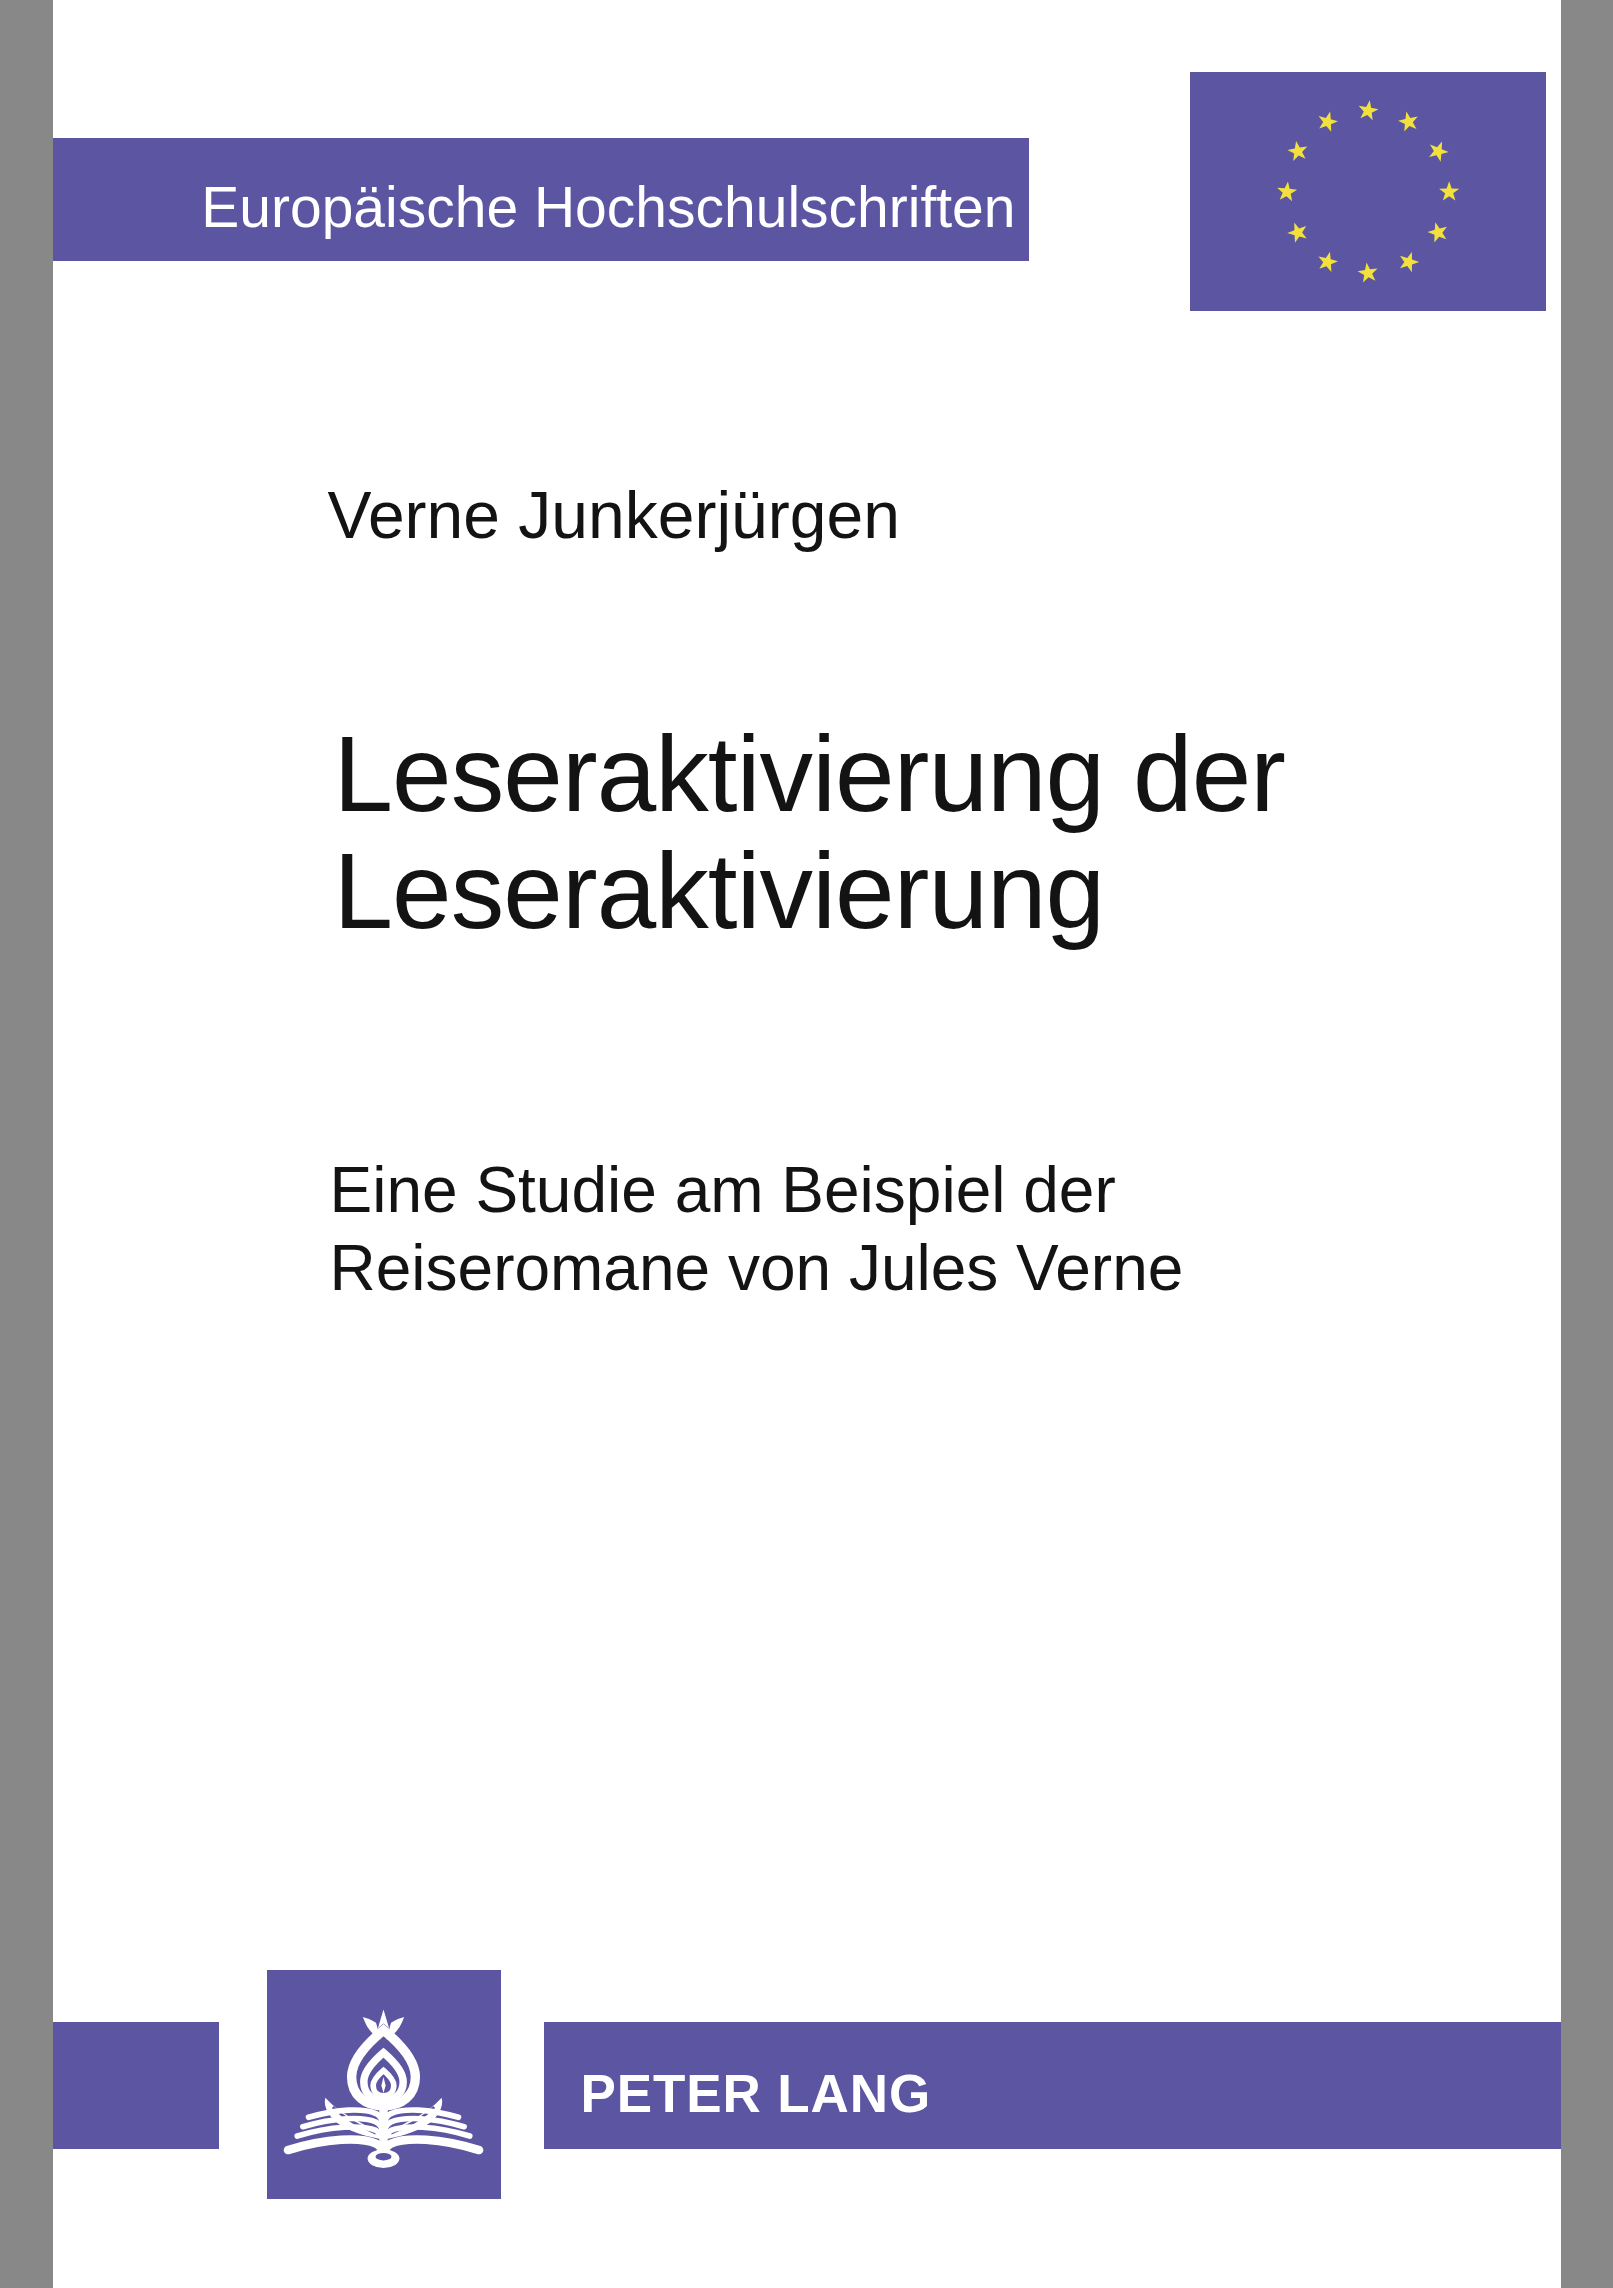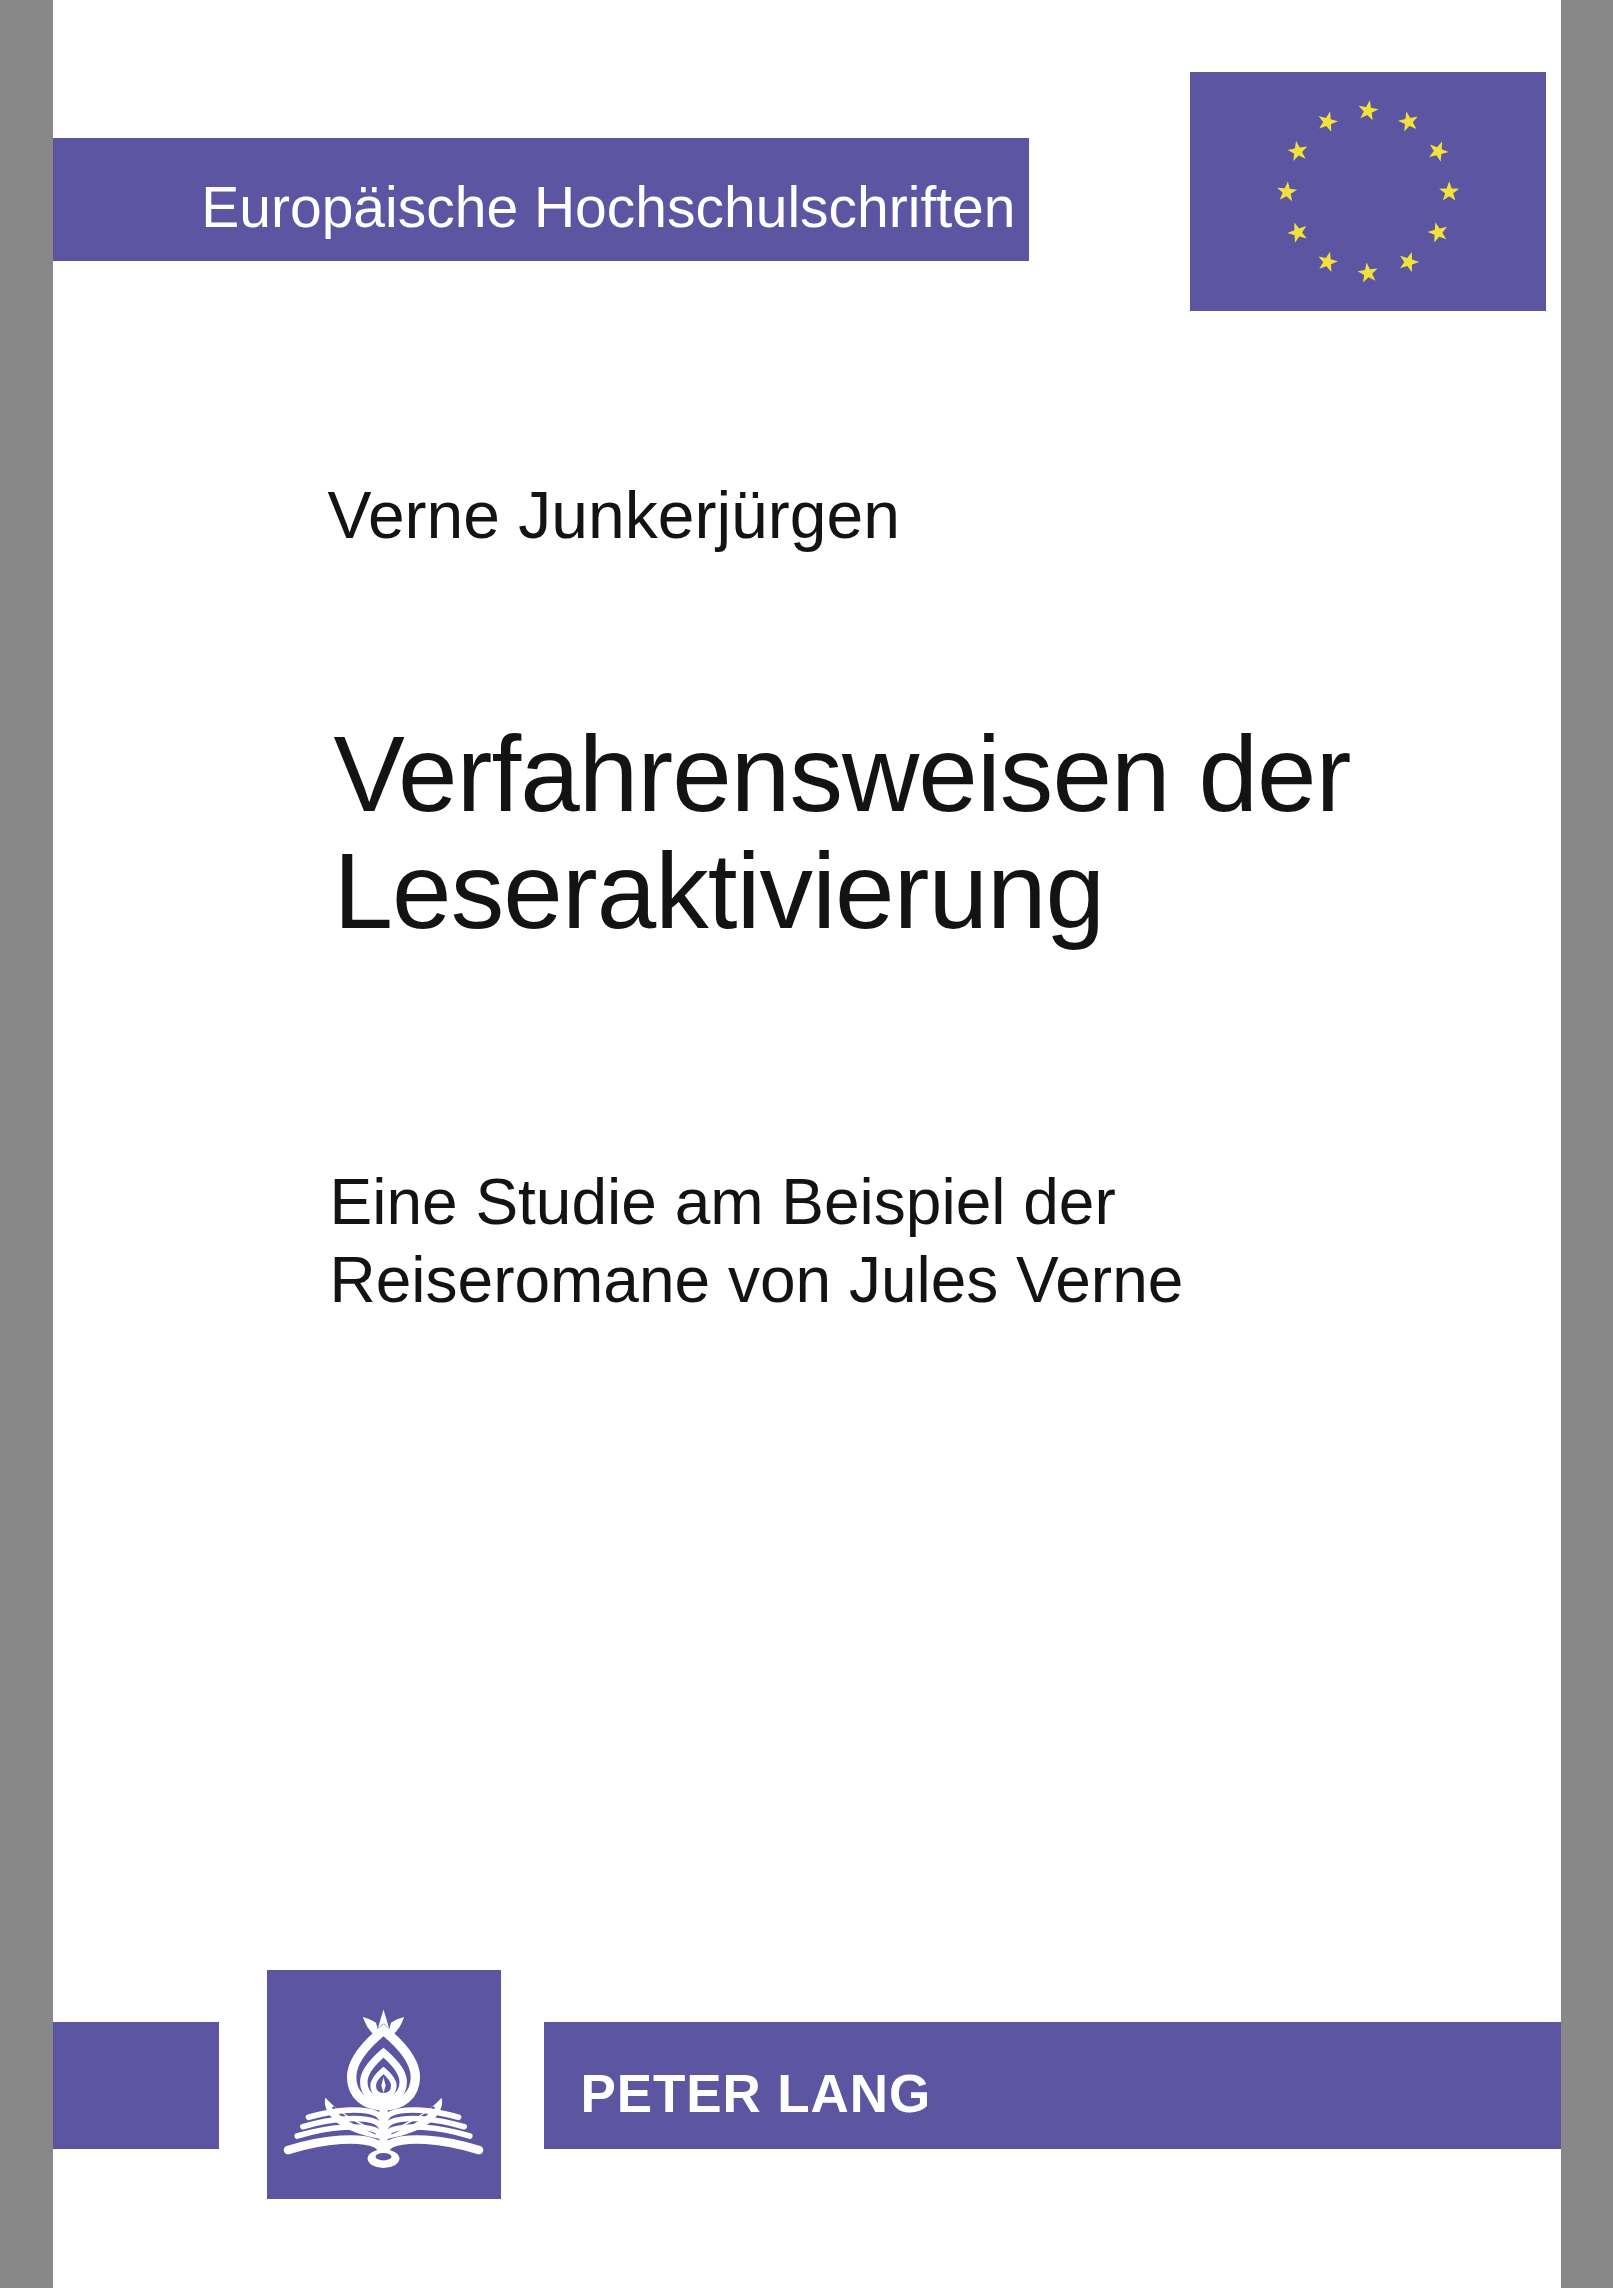--- a/index.html
+++ b/index.html
@@ -49,21 +49,20 @@
     font-size:107px;line-height:117px;
     letter-spacing:-0.9px;
     white-space:nowrap;
   }
   
   .subtitle{
     position:absolute;left:277px;top:1151px;
     color:var(--text-black);
     font-size:64px;line-height:78px;
     white-space:nowrap;
-    margin-top:12px;
   }
   
   .stripe-left{
     position:absolute;left:0;top:2022px;width:166px;height:127px;
     background:var(--purple);
   }
   .logo-square{
     position:absolute;left:214px;top:1970px;width:234px;height:229px;
     background:var(--purple);
     display:flex;align-items:center;justify-content:center;
@@ -106,21 +105,21 @@
         <polygon points="0,-10 2.35,-3.24 9.51,-3.09 3.8,1.24 5.88,8.09 0,4 -5.88,8.09 -3.8,1.24 -9.51,-3.09 -2.35,-3.24" transform="translate(105 130) rotate(6) scale(1.15)"></polygon>
         <polygon points="0,-10 2.35,-3.24 9.51,-3.09 3.8,1.24 5.88,8.09 0,4 -5.88,8.09 -3.8,1.24 -9.51,-3.09 -2.35,-3.24" transform="translate(117 86) rotate(-10) scale(1.15)"></polygon>
         <polygon points="0,-10 2.35,-3.24 9.51,-3.09 3.8,1.24 5.88,8.09 0,4 -5.88,8.09 -3.8,1.24 -9.51,-3.09 -2.35,-3.24" transform="translate(149 54) rotate(15) scale(1.15)"></polygon>
       </g>
     </svg>
   </div>
 
   <div class="author">Verne Junkerjürgen</div>
 
   <div class="title">
-    <div>Verfahrensweisen der</div>
+    <div>Leseraktivierung der</div>
     <div>Leseraktivierung</div>
   </div>
 
   <div class="subtitle">
     <div>Eine Studie am Beispiel der</div>
     <div>Reiseromane von Jules Verne</div>
   </div>
 
   <div class="stripe-left"></div>
 

